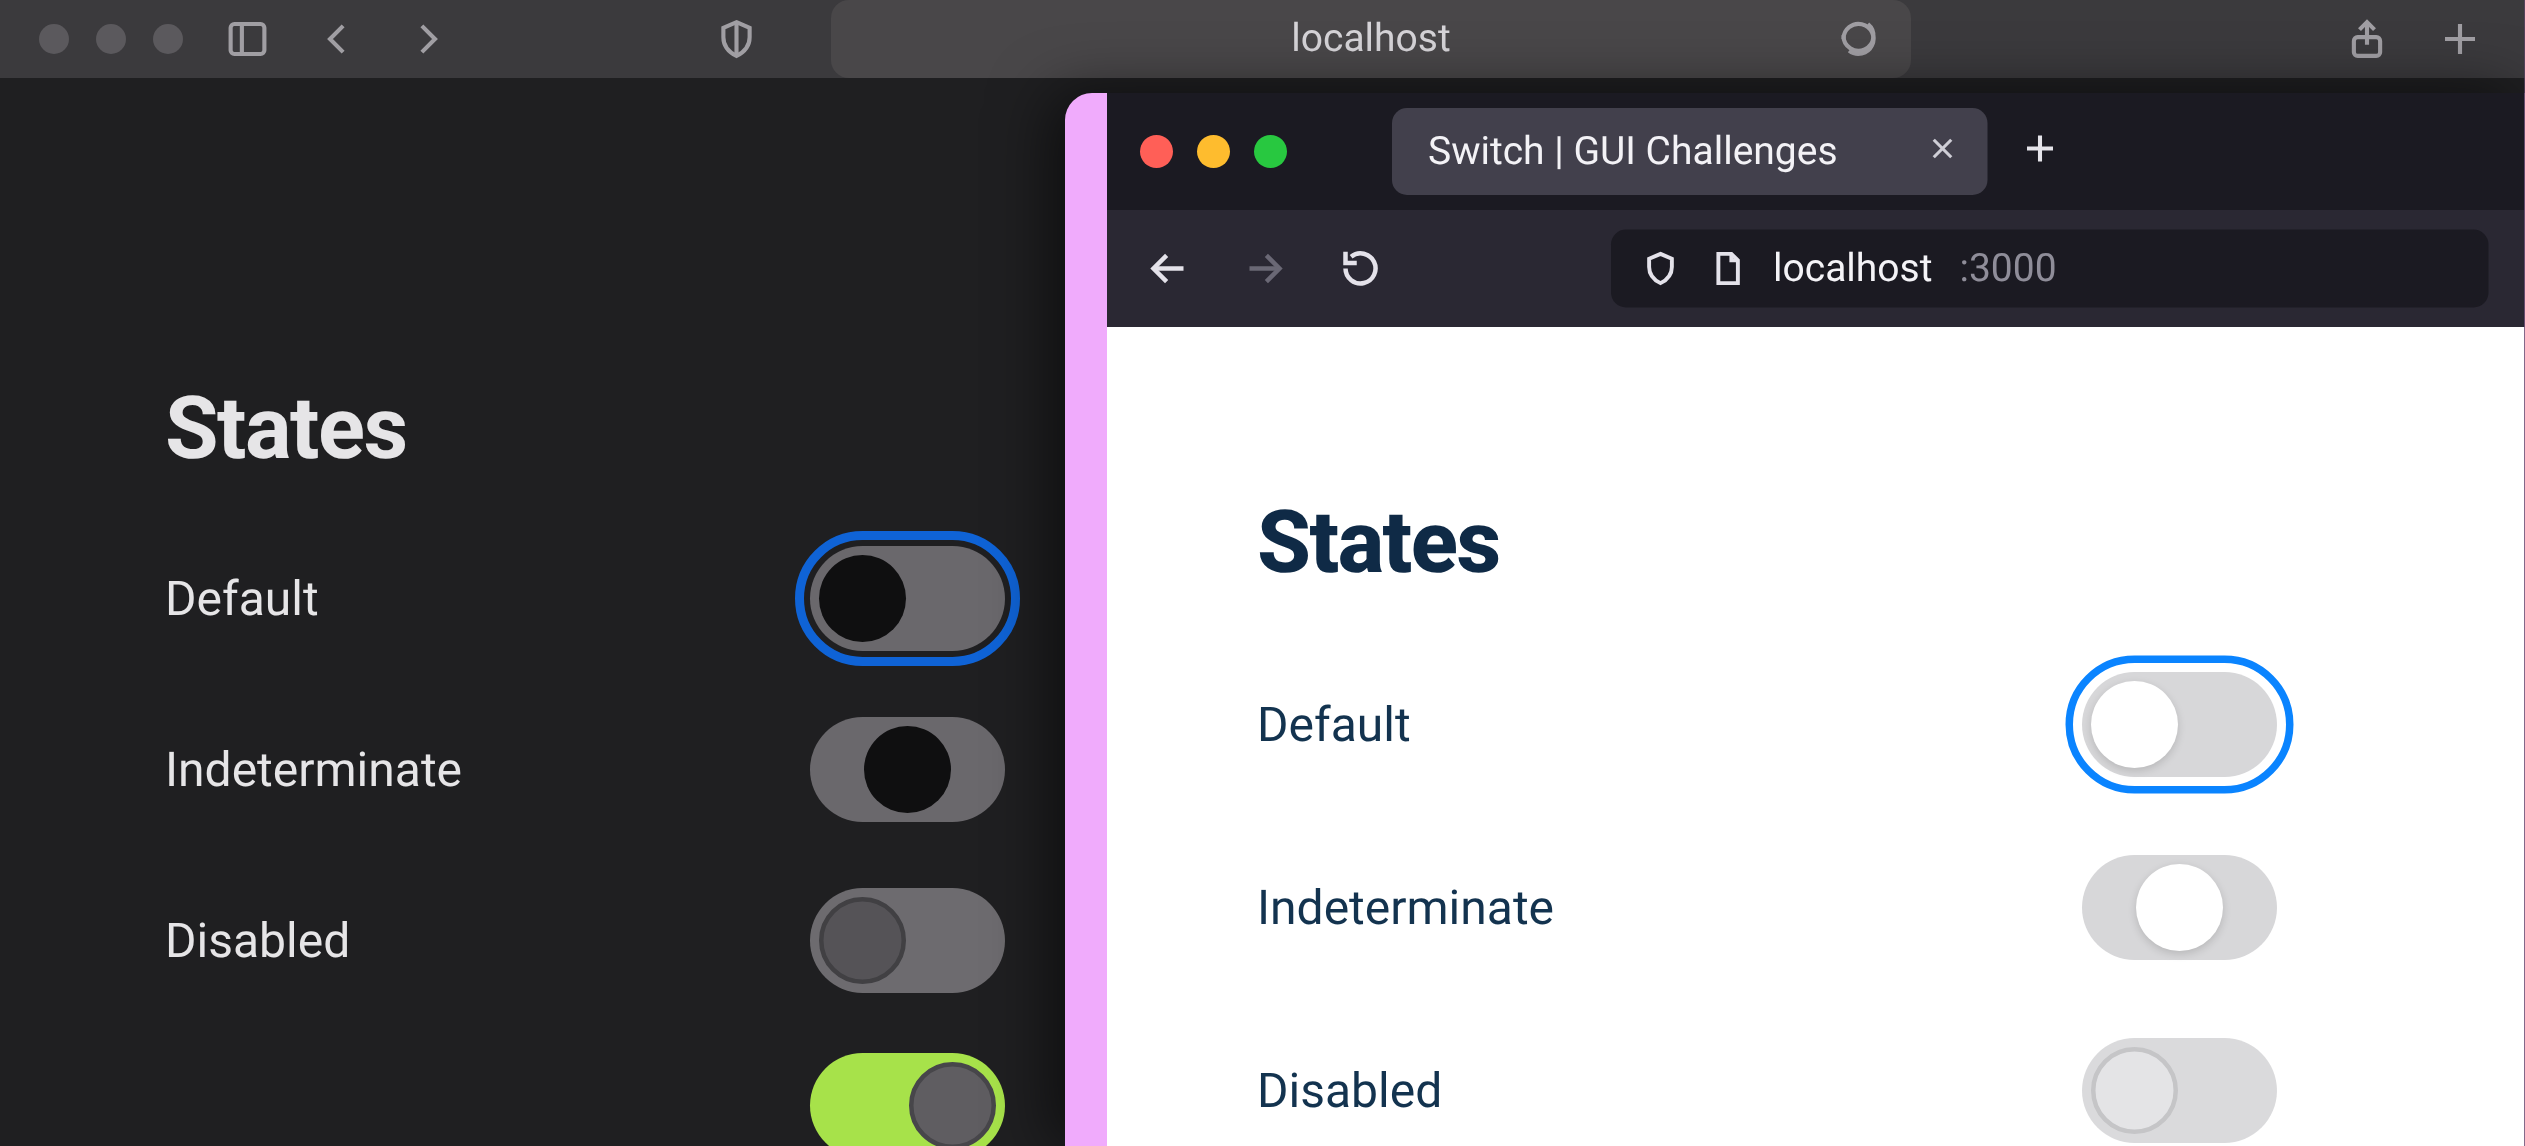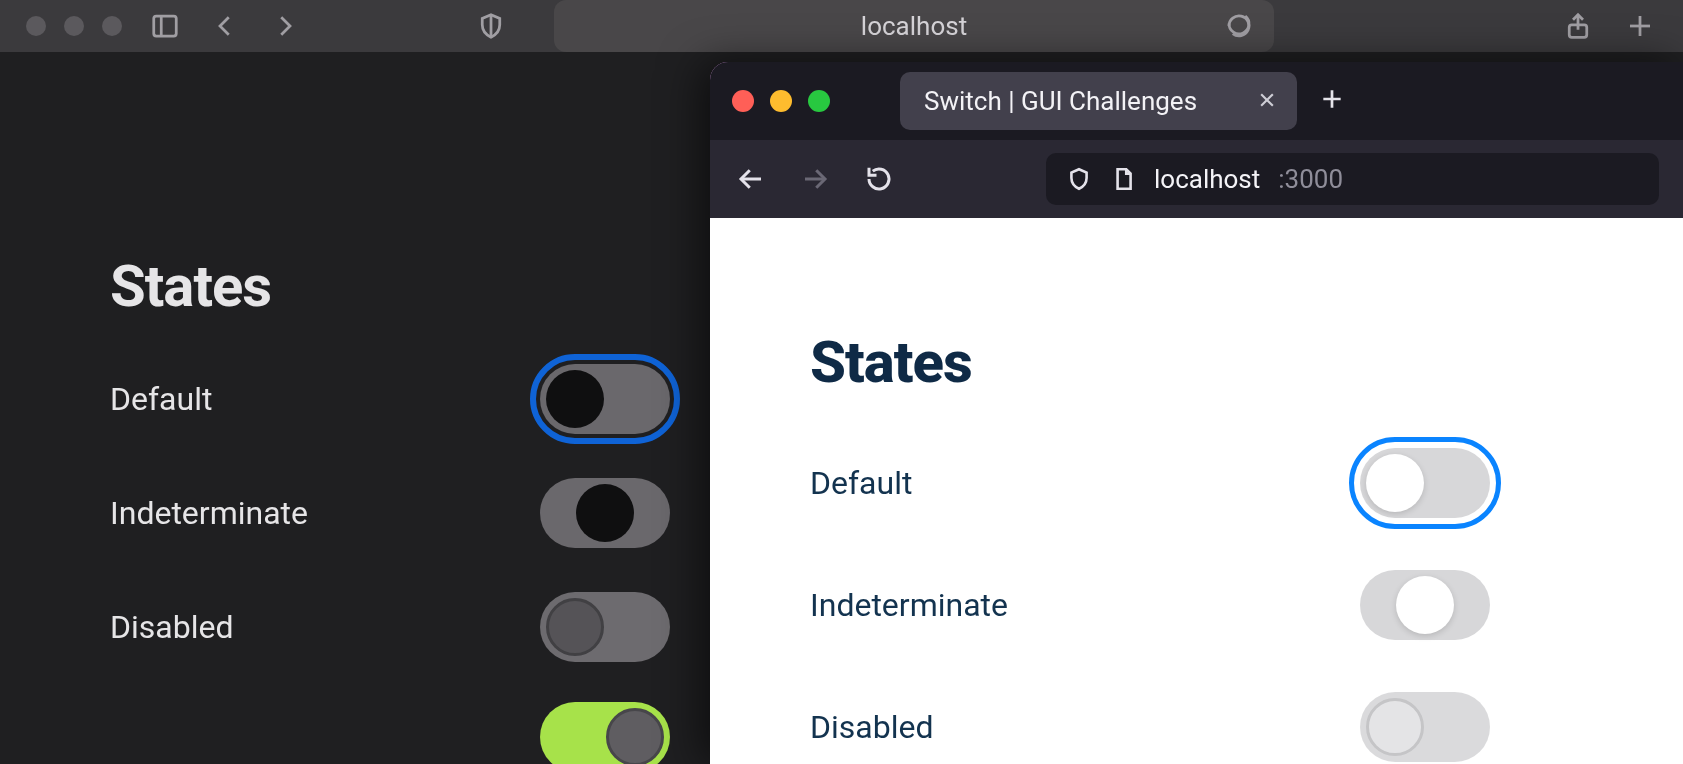--- a/index.html
+++ b/index.html
@@ -79,20 +79,21 @@
     left: 710px;
     top: 62px;
     right: 0;
     bottom: 0;
     background: #f0abfc;
     border-top-left-radius: 18px;
     box-shadow: -10px 0 40px rgba(0,0,0,.55);
     display: flex;
     flex-direction: column;
     overflow: hidden;
+    padding-left: 28px;
   }
   .ff-tabbar {
     height: 78px;
     background: #1b1a22;
     display: flex;
     align-items: center;
     padding: 0 22px;
     gap: 22px;
   }
   .ff-traffic { display: flex; gap: 16px; margin-right: 48px; }

